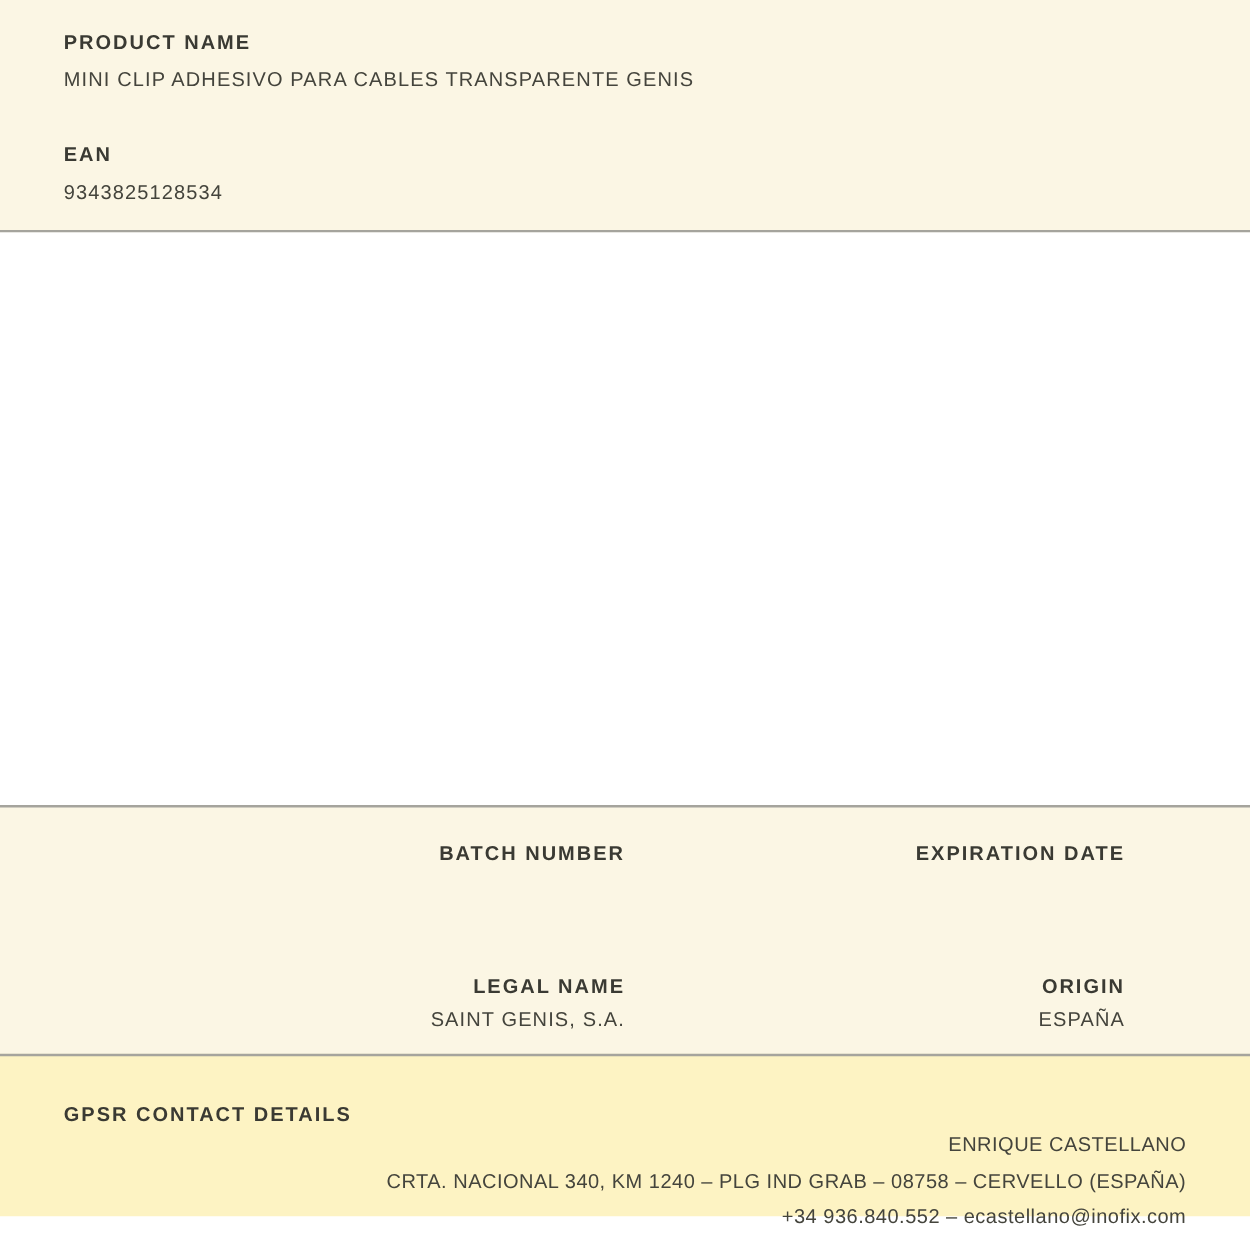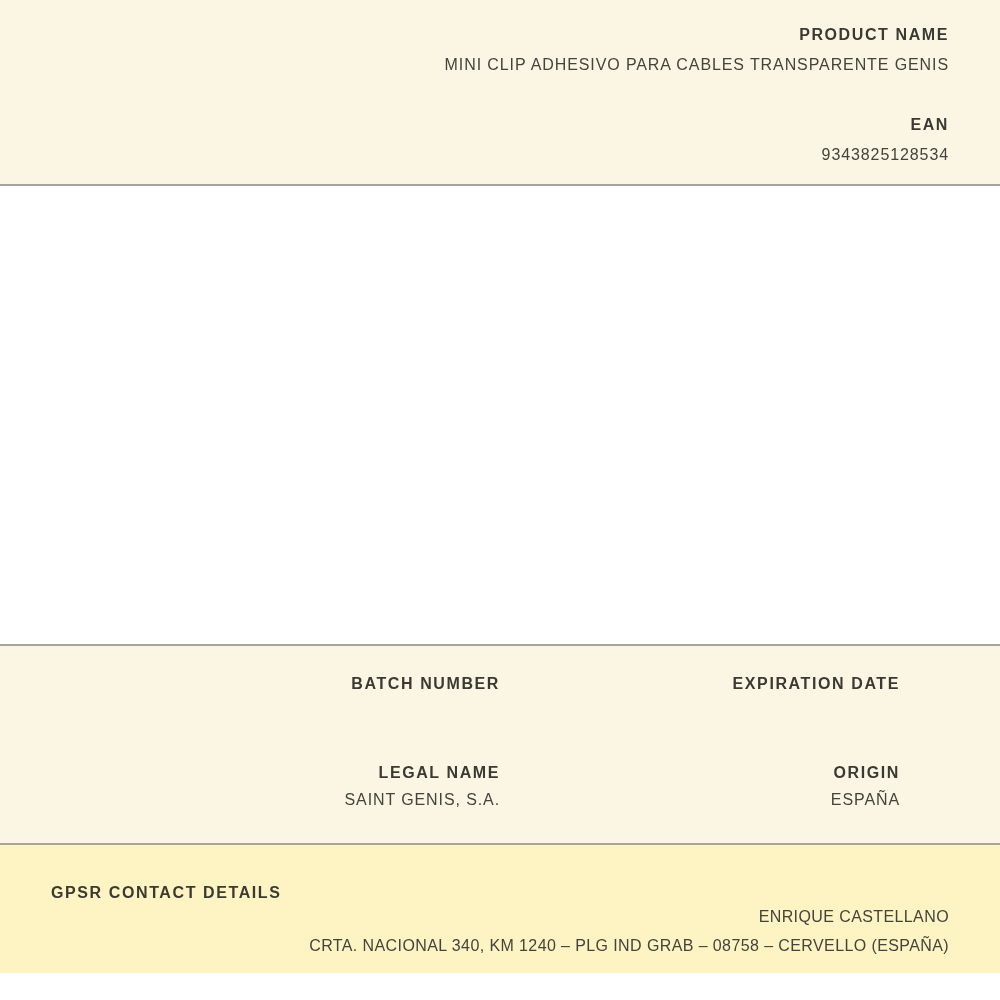--- a/index.html
+++ b/index.html
@@ -21,21 +21,20 @@
     display: flex;
     flex-direction: column;
   }
 
   
   .top-section {
     height: 186px;
     background: #fbf6e4;
     border-bottom: 2px solid #a5a49d;
     padding: 21px 51px 0 51px;
-    text-align: right;
   }
   .field-label {
     font-size: 16px;
     font-weight: bold;
     letter-spacing: 1.6px;
     line-height: 27px;
     color: #3a3a33;
   }
   .field-value {
     font-size: 16px;
@@ -58,21 +57,21 @@
   .details-section {
     height: 199px;
     background: #fbf6e4;
     border-top: 2px solid #a5a49d;
     padding: 24px 100px 0 100px;
   }
   .details-row {
     display: flex;
   }
   .details-row.row-2 {
-    margin-top: 35px;
+    margin-top: 52px;
   }
   .details-cell {
     width: 50%;
     text-align: right;
   }
   .detail-label {
     font-size: 16px;
     font-weight: bold;
     letter-spacing: 1.6px;
     line-height: 27px;
@@ -152,16 +151,17 @@
         <div class="detail-value">ESPAÑA</div>
       </div>
     </div>
   </section>
 
   <footer class="gpsr-section">
     <div class="gpsr-label">GPSR CONTACT DETAILS</div>
     <div class="gpsr-contact">
       <div>ENRIQUE CASTELLANO</div>
       <div>CRTA. NACIONAL 340, KM 1240 – PLG IND GRAB – 08758 – CERVELLO (ESPAÑA)</div>
+      <div>+34 936.840.552 – ecastellano@inofix.com</div>
     </div>
   </footer>
 
 </div>
 
 </body></html>

